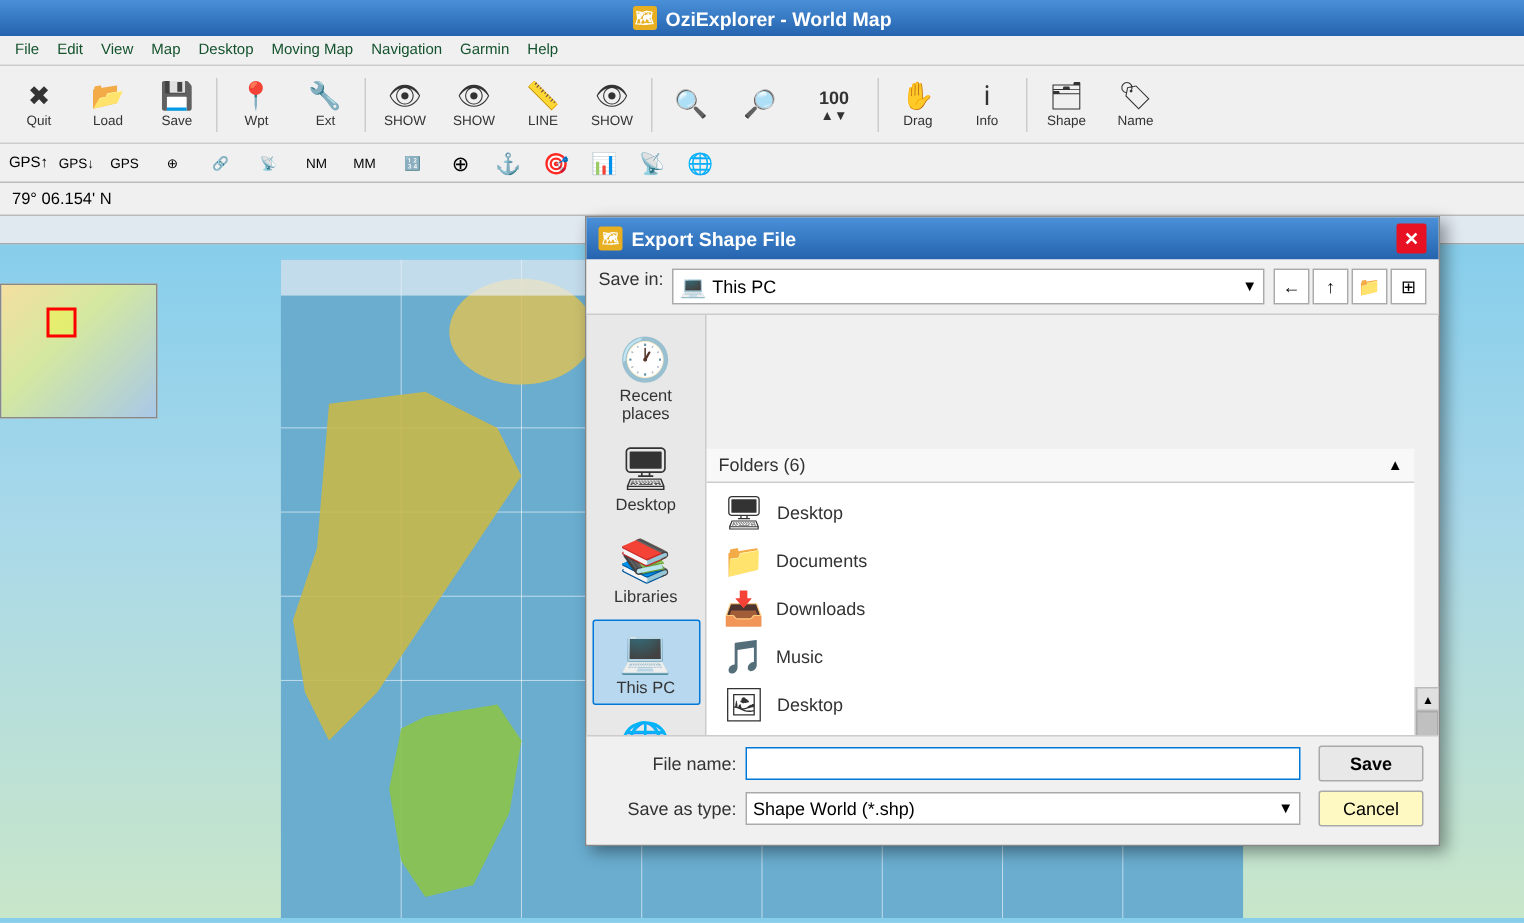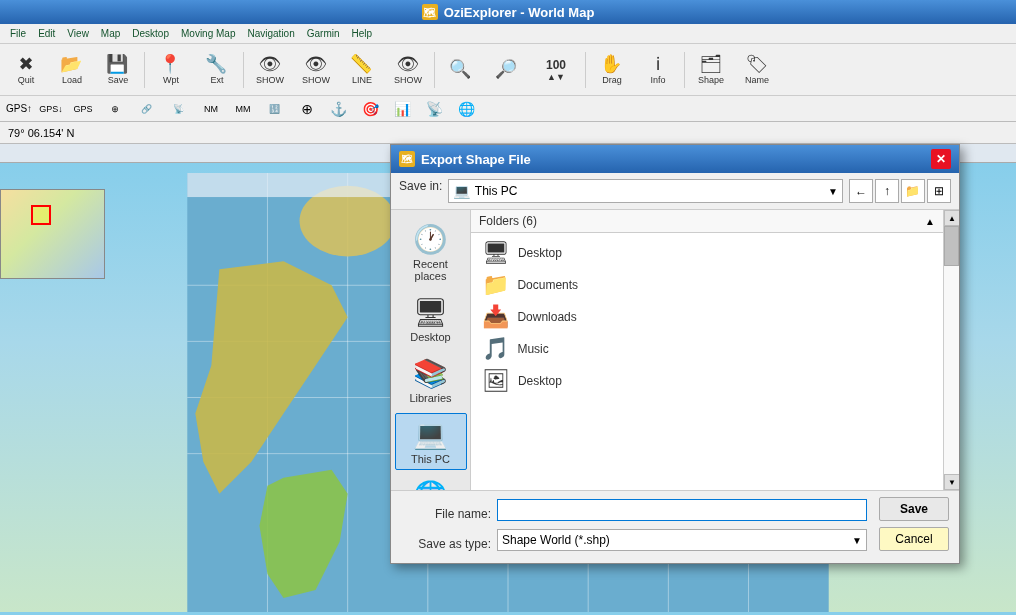--- a/index.html
+++ b/index.html
@@ -322,20 +322,21 @@
       font-size: 28px;
       margin-bottom: 2px;
     }
 
     
     .file-list-area {
       flex: 1;
       display: flex;
       flex-direction: column;
       overflow: hidden;
+      align-items: flex-end;
     }
     .folder-list-header {
       display: flex;
       align-items: center;
       justify-content: space-between;
       padding: 4px 8px;
       border-bottom: 1px solid #ccc;
       font-size: 12px;
       background: #f8f8f8;
     }
@@ -398,21 +399,21 @@
     }
 
     
     .dialog-bottom {
       padding: 6px 10px;
       border-top: 1px solid #ccc;
       background: #f0f0f0;
     }
     .field-row {
       display: flex;
-      align-items: flex-end;
+      align-items: center;
       margin-bottom: 6px;
       gap: 6px;
     }
     .field-label {
       width: 90px;
       font-size: 12px;
       color: #333;
       text-align: right;
     }
     .field-input {

